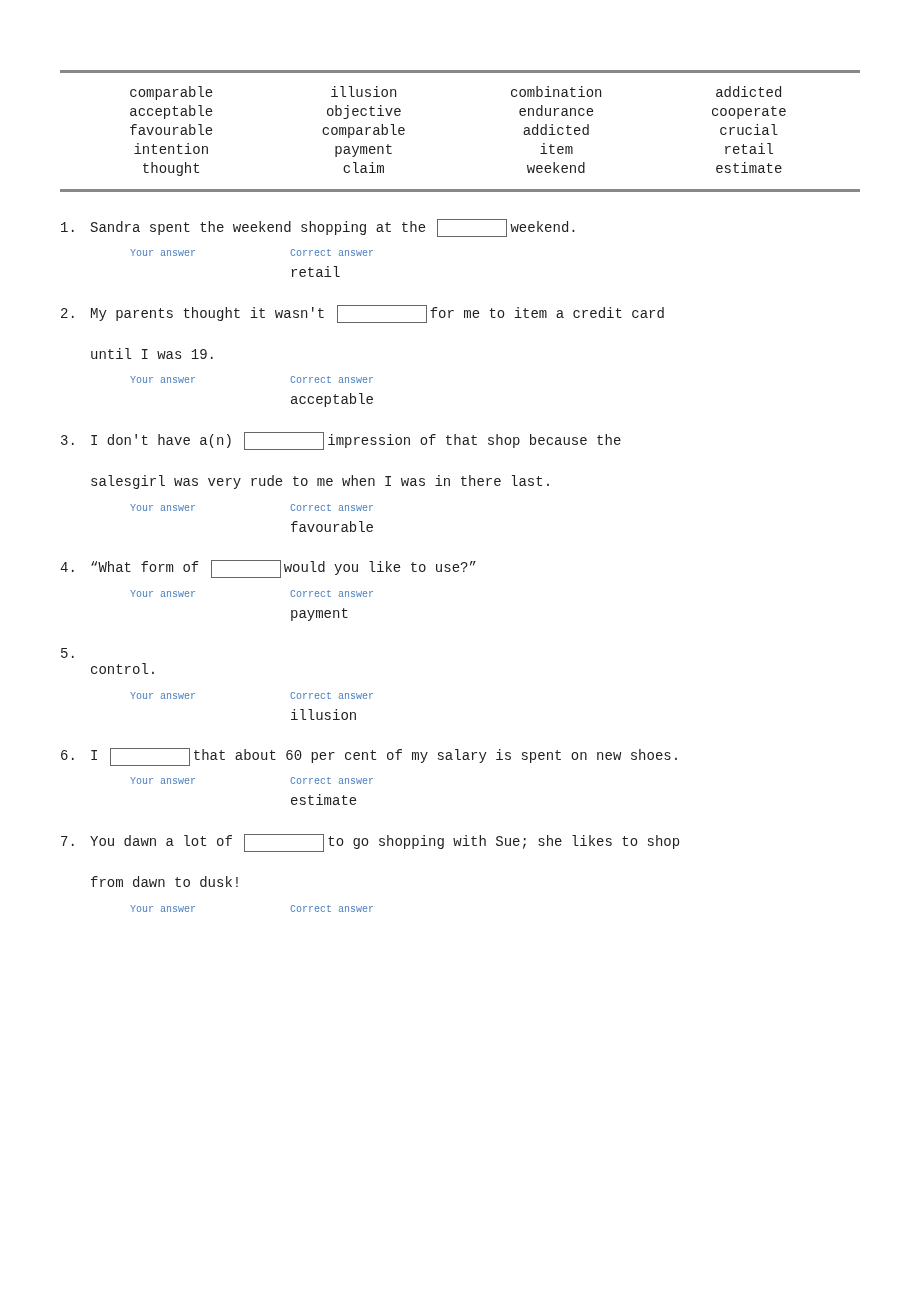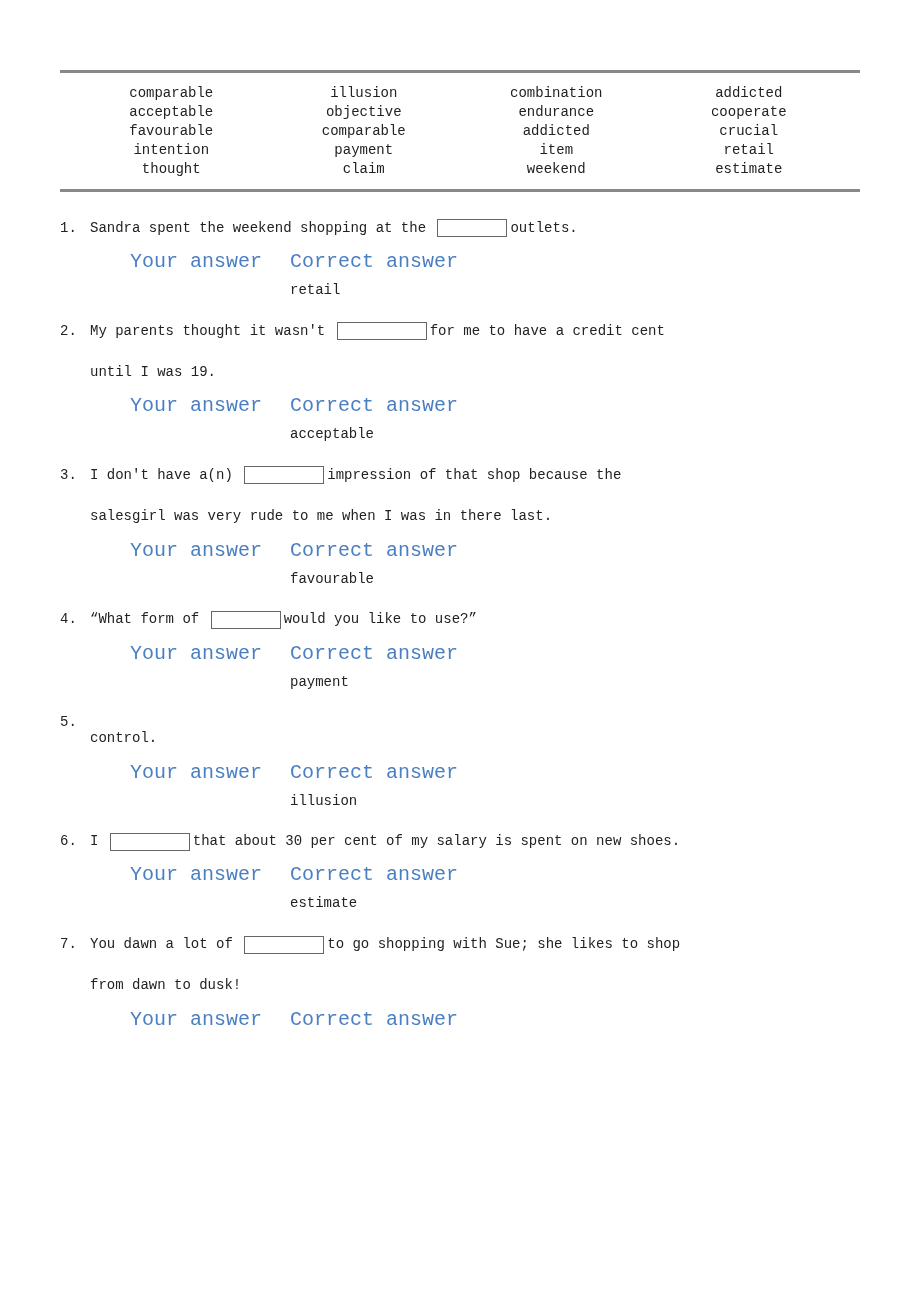--- a/index.html
+++ b/index.html
@@ -84,32 +84,32 @@
 
     .answer-row {
       display: flex;
       gap: 0;
       margin-top: 4px;
       margin-bottom: 6px;
     }
 
     .your-answer {
       color: #4a7fc1;
-      font-size: 20px;
+      font-size: 10px;
       min-width: 200px;
       padding-left: 40px;
     }
 
     .correct-section {
       min-width: 200px;
     }
 
     .correct-label {
       color: #4a7fc1;
-      font-size: 20px;
+      font-size: 10px;
     }
 
     .correct-value {
       font-size: 14px;
       color: #222;
       padding-left: 0;
     }
 
     .continuation {
       margin-top: 16px;
@@ -154,34 +154,34 @@
       <span>crucial</span>
       <span>retail</span>
       <span>estimate</span>
     </div>
   </div>
 
 <ul class="questions-list" id="questions-container">
     <li class="question-item">
       <div class="q-num">1.</div>
       <div class="q-content">
-        <div class="q-sentence"><span>Sandra spent the weekend shopping at the </span><span class="answer-blank" style="width: 70px;"></span><span>outlets.</span></div>
+        <div class="q-sentence"><span>Sandra spent the weekend shopping at the </span><span class="answer-blank" style="width: 70px;"></span><span>weekend.</span></div>
         <div class="answer-row">
           <div class="your-answer">Your answer</div>
           <div class="correct-section">
             <div class="correct-label">Correct answer</div>
             <div class="correct-value">retail</div>
           </div>
         </div>
       </div>
     </li>
     <li class="question-item">
       <div class="q-num">2.</div>
       <div class="q-content">
-        <div class="q-sentence"><span>My parents thought it wasn't </span><span class="answer-blank" style="width: 90px;"></span><span>for me to have a credit cent</span></div>
+        <div class="q-sentence"><span>My parents thought it wasn't </span><span class="answer-blank" style="width: 90px;"></span><span>for me to item a credit card</span></div>
         <div class="continuation">until I was 19.</div>
         <div class="answer-row">
           <div class="your-answer">Your answer</div>
           <div class="correct-section">
             <div class="correct-label">Correct answer</div>
             <div class="correct-value">acceptable</div>
           </div>
         </div>
       </div>
     </li>
@@ -221,21 +221,21 @@
           <div class="correct-section">
             <div class="correct-label">Correct answer</div>
             <div class="correct-value">illusion</div>
           </div>
         </div>
       </div>
     </li>
     <li class="question-item">
       <div class="q-num">6.</div>
       <div class="q-content">
-        <div class="q-sentence"><span>I </span><span class="answer-blank" style="width: 80px;"></span><span>that about 30 per cent of my salary is spent on new shoes.</span></div>
+        <div class="q-sentence"><span>I </span><span class="answer-blank" style="width: 80px;"></span><span>that about 60 per cent of my salary is spent on new shoes.</span></div>
         <div class="answer-row">
           <div class="your-answer">Your answer</div>
           <div class="correct-section">
             <div class="correct-label">Correct answer</div>
             <div class="correct-value">estimate</div>
           </div>
         </div>
       </div>
     </li>
     <li class="question-item">

